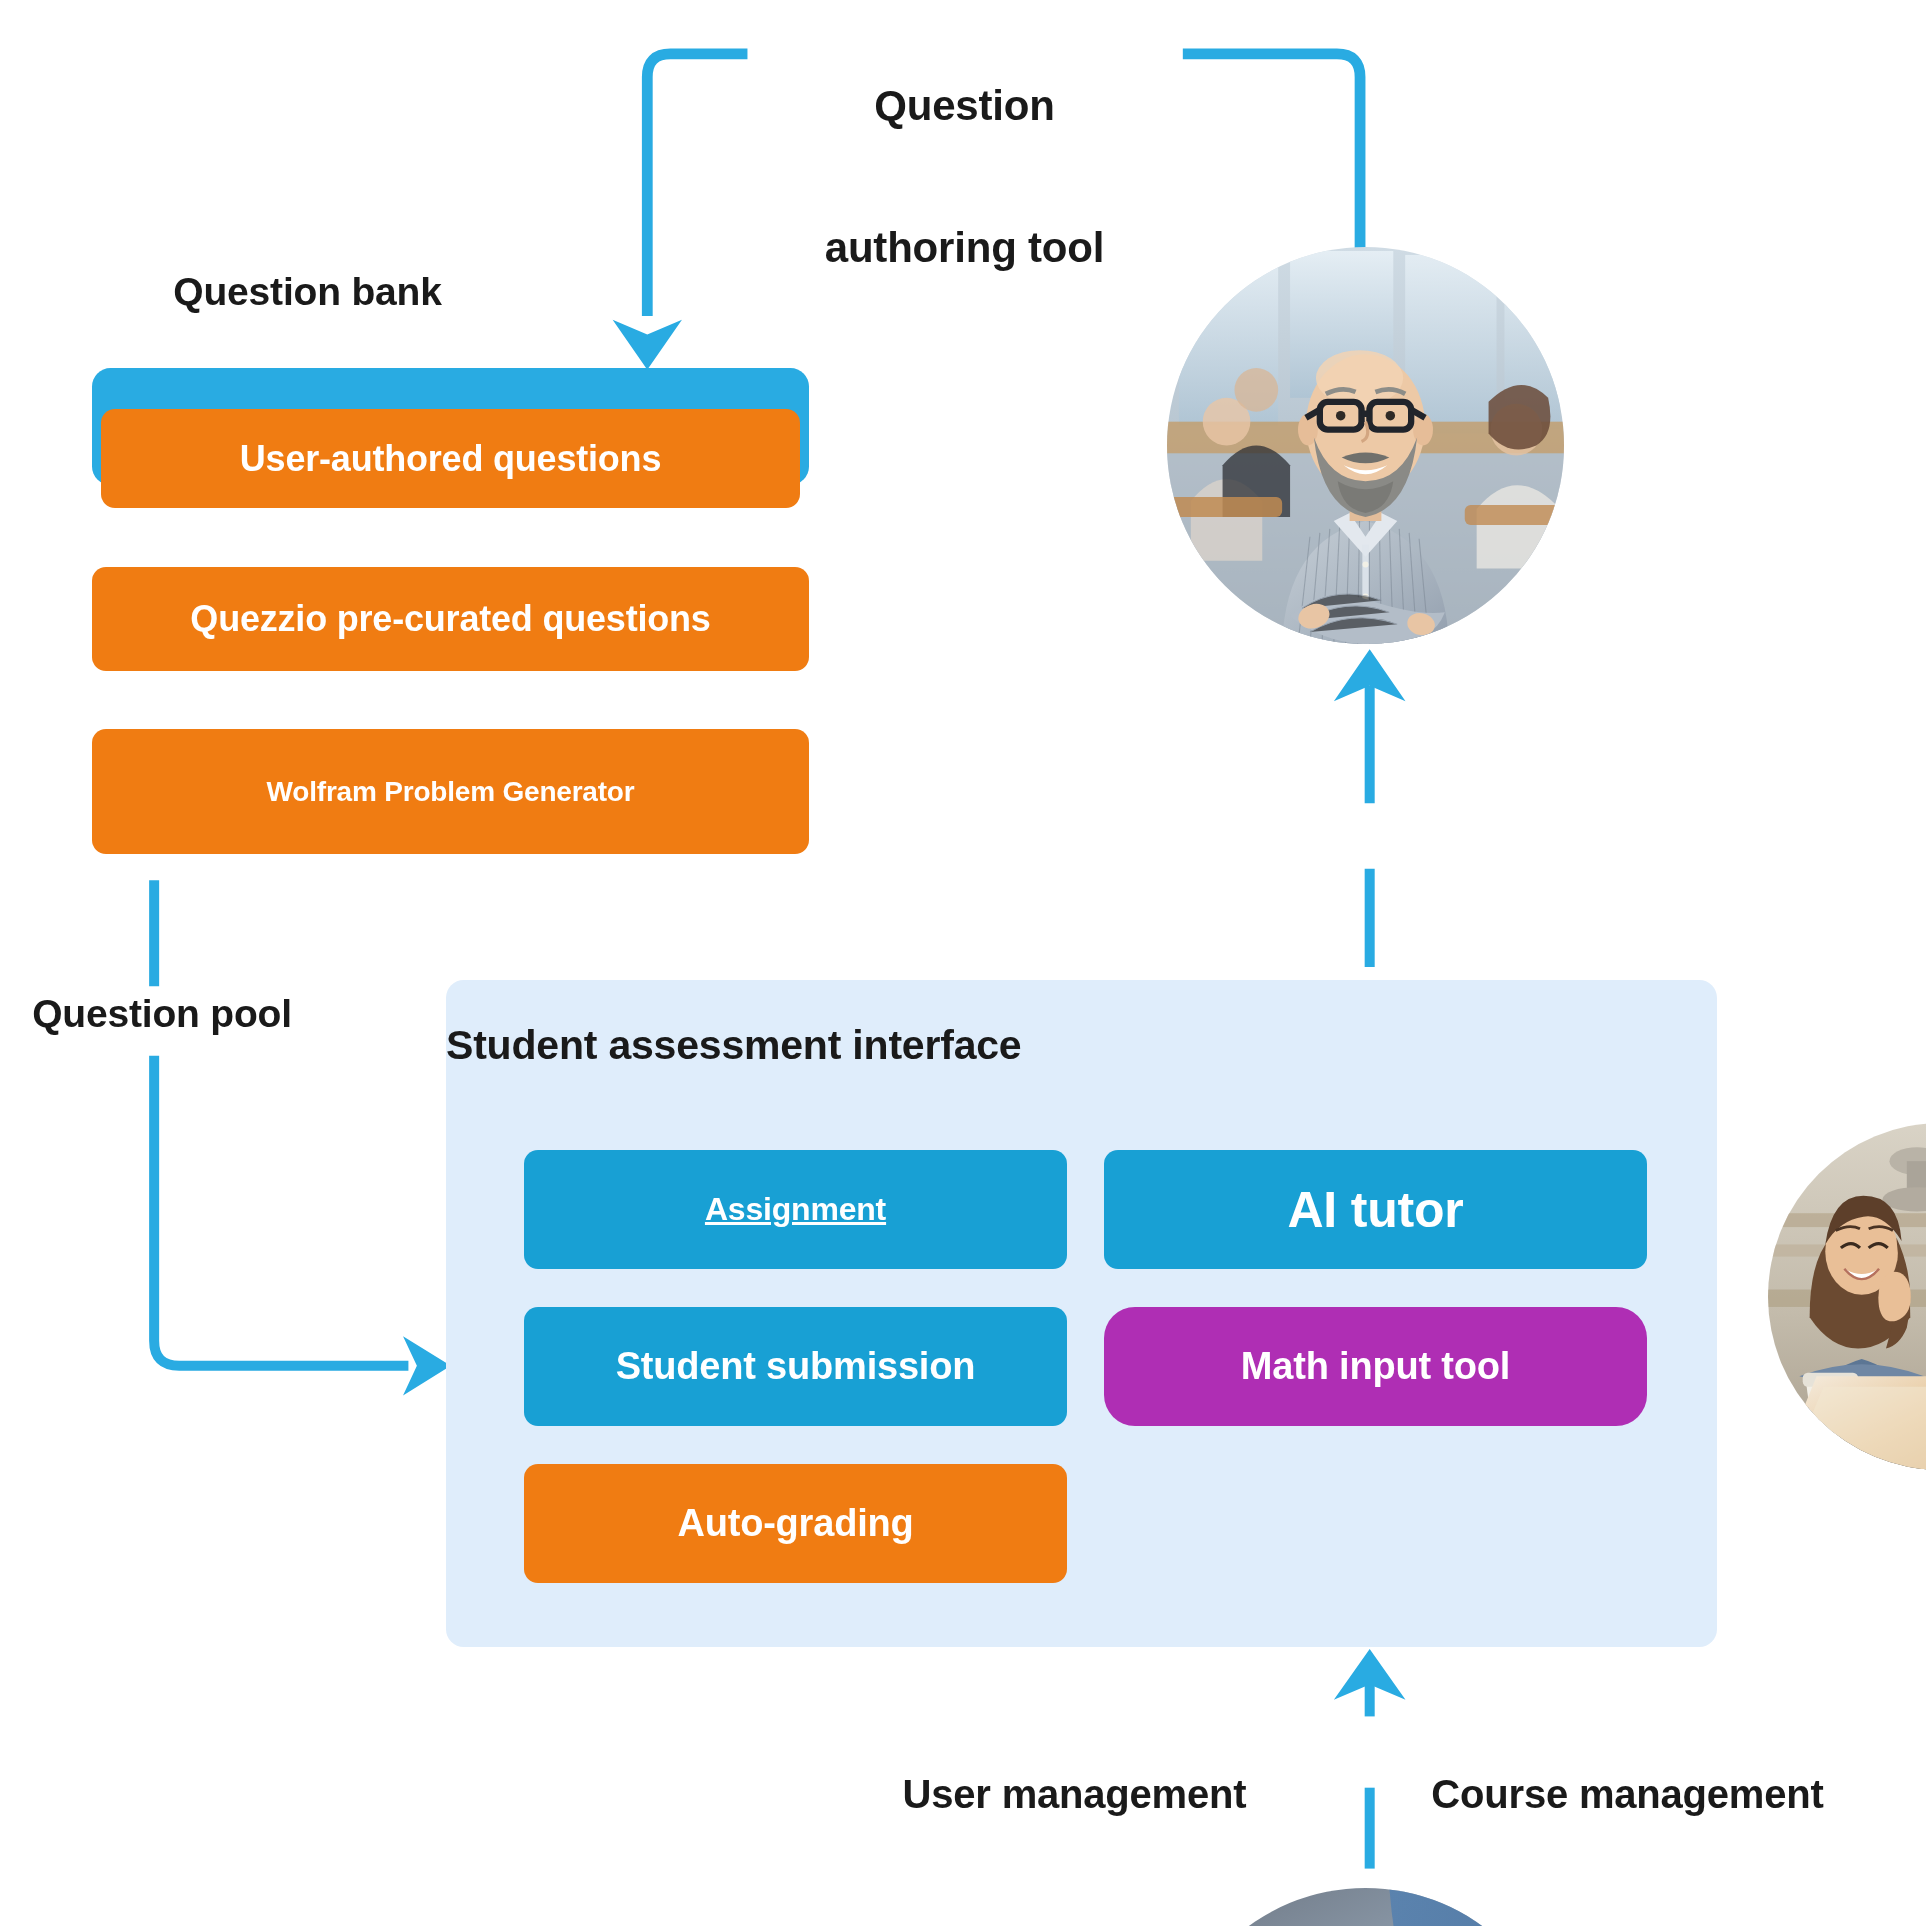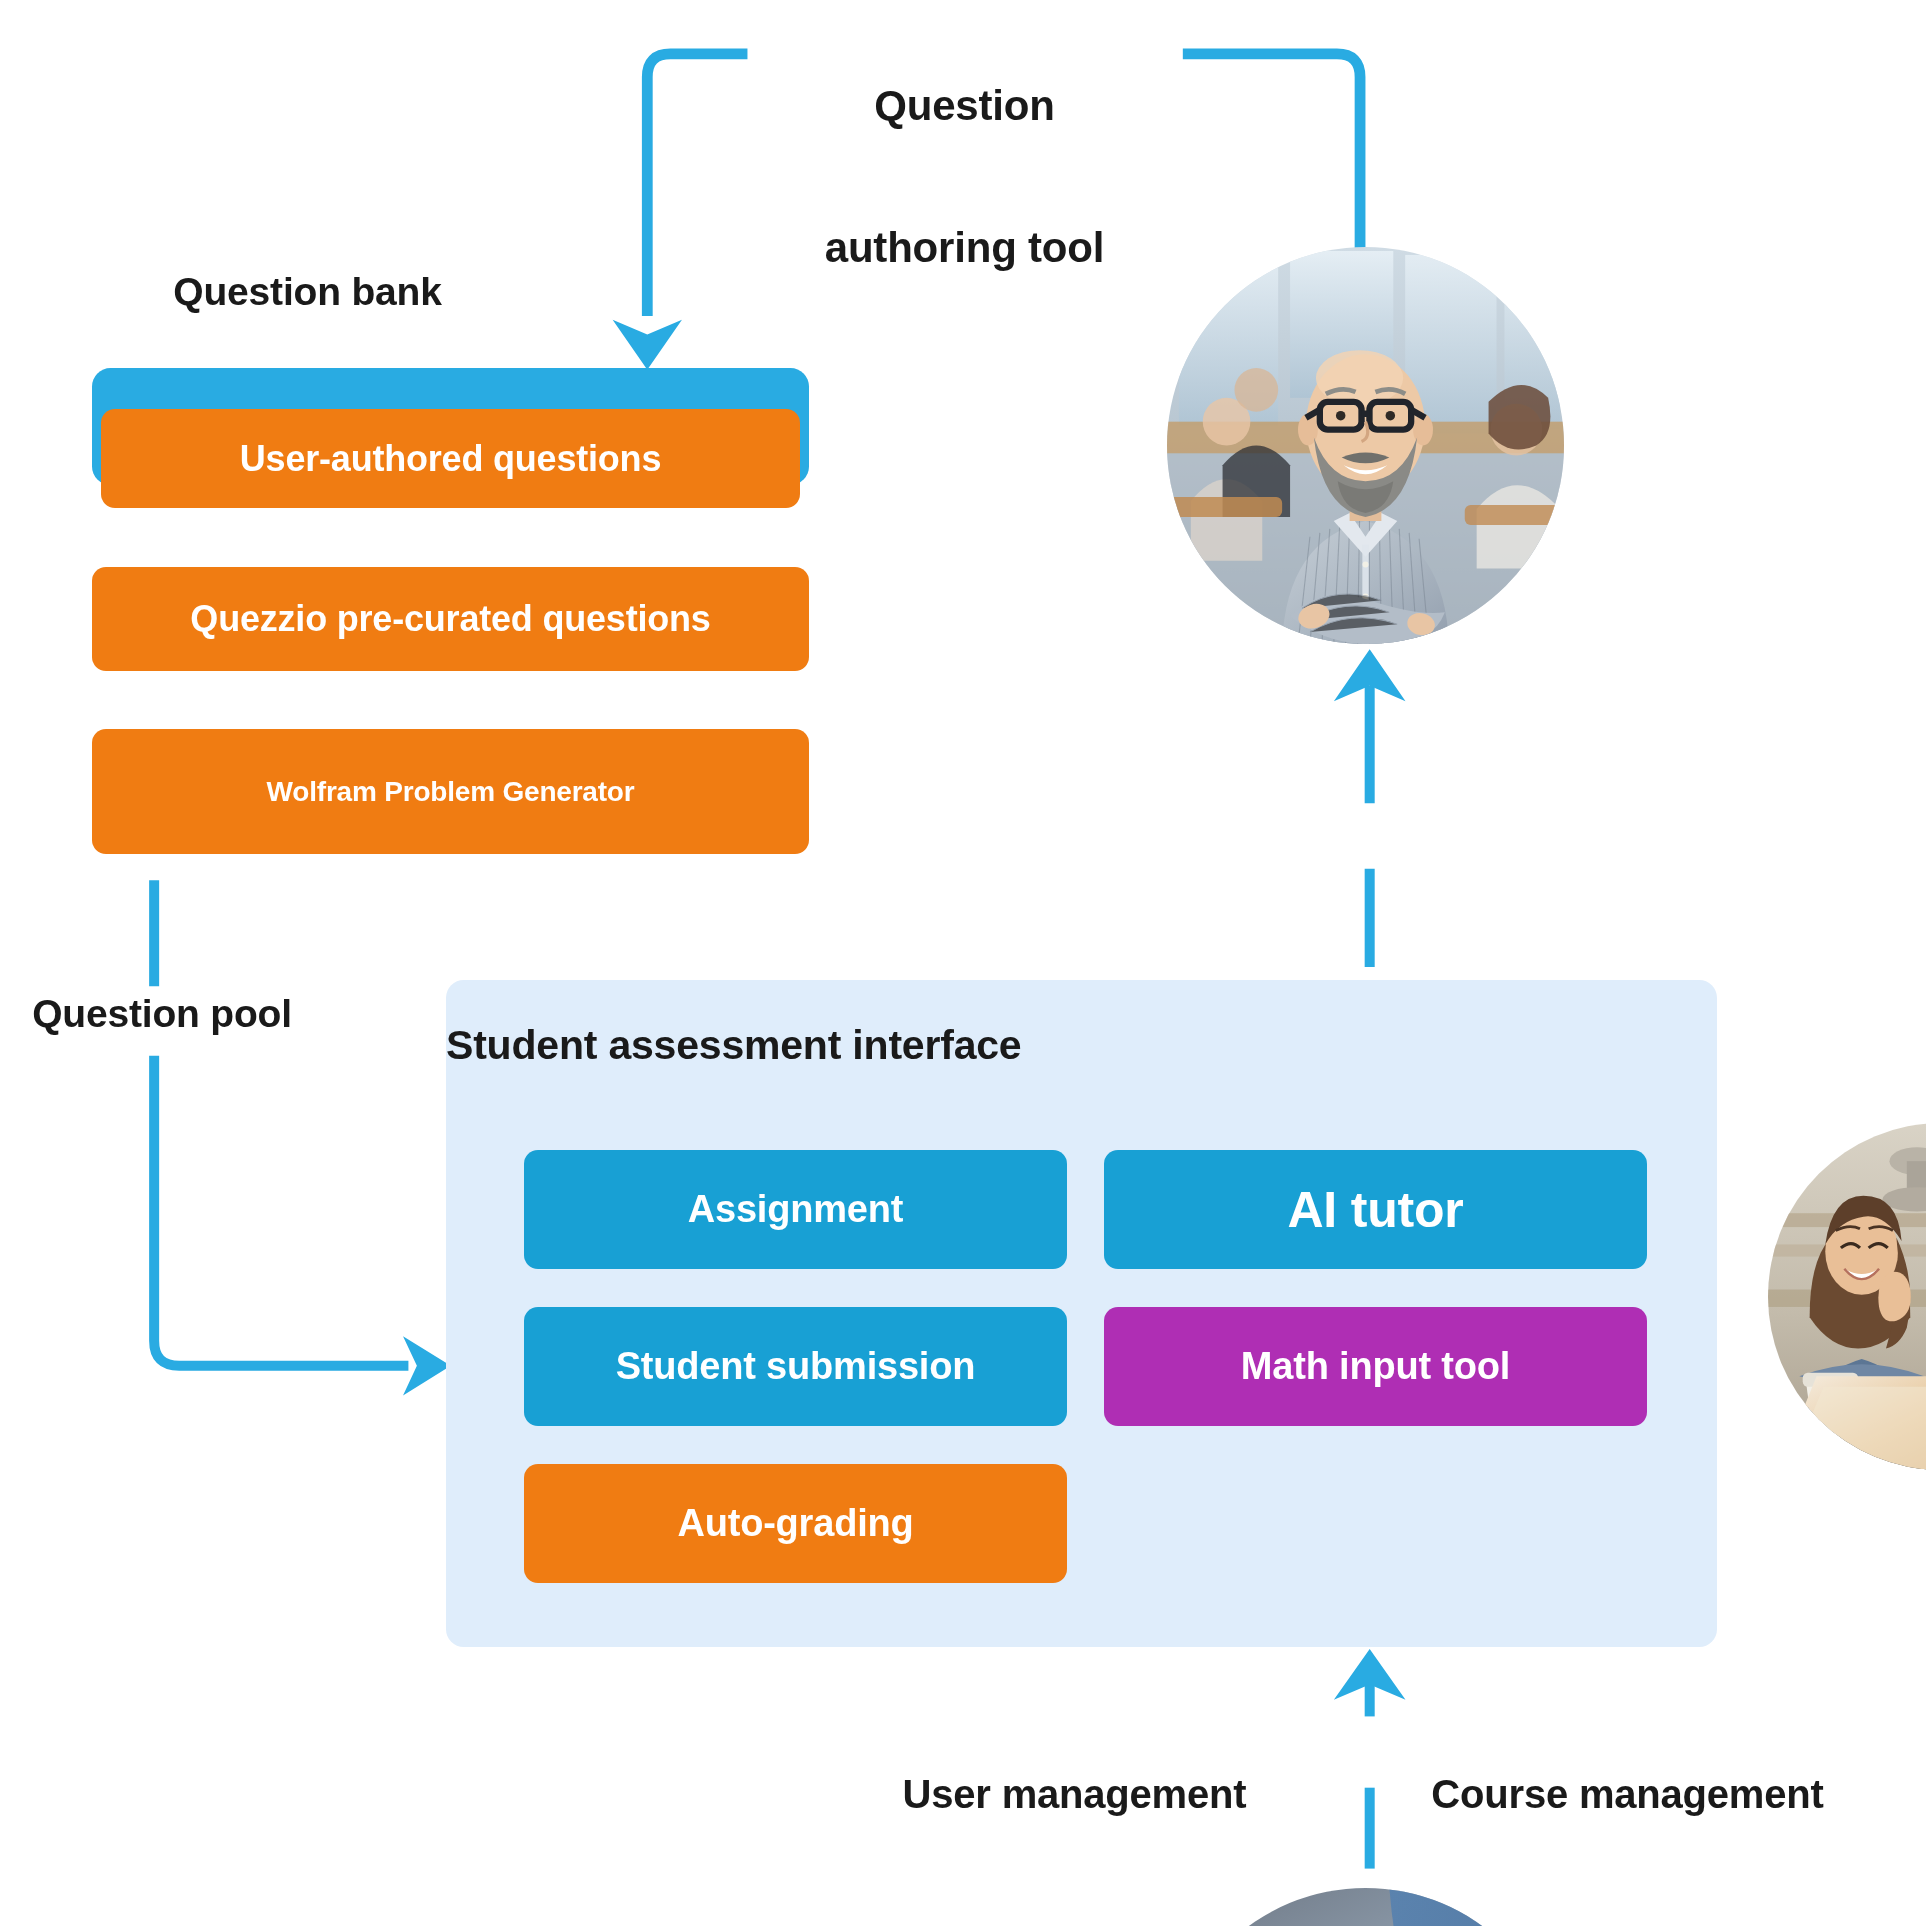--- a/index.html
+++ b/index.html
@@ -110,33 +110,33 @@
   <div class="abs fbox orange" style="left:92px;top:697px;width:717px;height:125px;font-size:28px;">
     <span>Wolfram Problem Generator</span>
   </div>
 
   <div class="abs lbl" style="left:0px;top:992px;width:324px;text-align:center;font-size:39px;">Question pool</div>
 
   <div class="abs" id="sai-panel" style="left:446px;top:980px;width:1271px;height:667px;"></div>
 
   <div class="abs lbl" style="left:446px;top:1023px;width:1271px;font-size:41px;">Student assessment interface</div>
 
-  <div class="abs fbox blue" style="left:524px;top:1118px;width:543px;height:119px;font-size:38px;">
+  <div class="abs fbox blue" style="left:524px;top:1118px;width:543px;height:119px;font-size:32px;text-decoration:underline;">
     <span>Assignment</span>
   </div>
 
   <div class="abs fbox blue" style="left:1104px;top:1118px;width:543px;height:119px;font-size:50px;">
     <span>AI tutor</span>
   </div>
 
   <div class="abs fbox blue" style="left:524px;top:1275px;width:543px;height:119px;font-size:38px;">
     <span>Student submission</span>
   </div>
 
-  <div class="abs fbox purple" style="left:1104px;top:1275px;width:543px;height:119px;font-size:38px;">
+  <div class="abs fbox purple" style="left:1104px;top:1275px;width:543px;height:119px;font-size:38px;border-radius:31px;">
     <span>Math input tool</span>
   </div>
 
   <div class="abs fbox orange" style="left:524px;top:1432px;width:543px;height:119px;font-size:38px;">
     <span>Auto-grading</span>
   </div>
 
 
   <div class="abs lbl" style="left:859px;top:1772px;width:431px;text-align:center;font-size:40px;">User management</div>
   <div class="abs lbl" style="left:1383px;top:1772px;width:489px;text-align:center;font-size:40px;">Course management</div>

